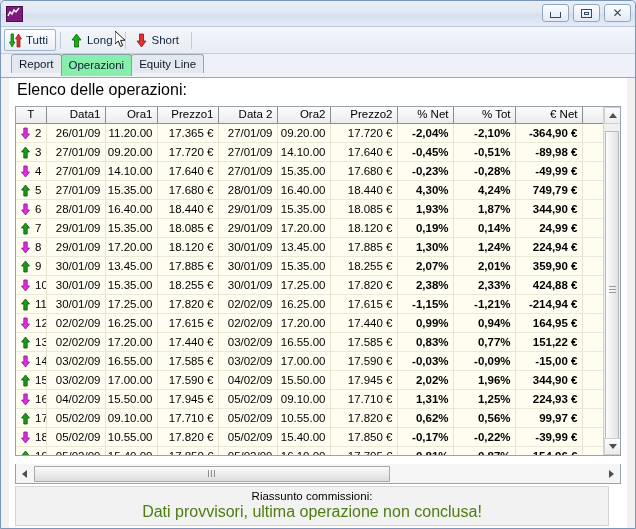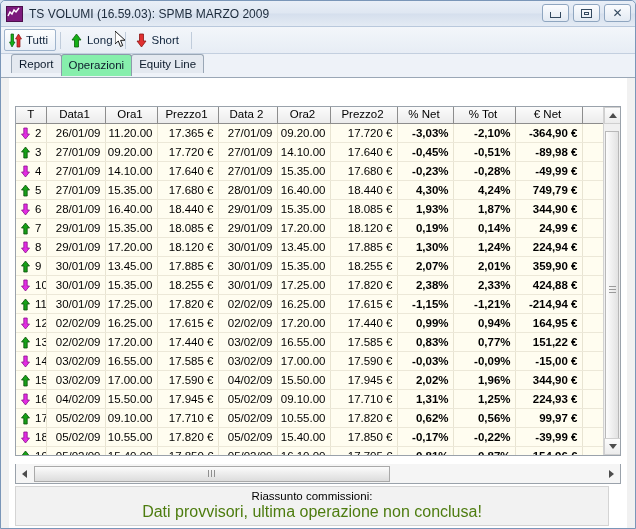--- a/index.html
+++ b/index.html
@@ -107,21 +107,21 @@
   table.grid{
     border-collapse:collapse;width:618px;table-layout:fixed;
     font-size:11.5px;
   }
   table.grid th{
     height:16px;
     background:linear-gradient(#fbfbfb,#ebebeb);
     border-right:1px solid #8d8d8d;
     border-bottom:1px solid #8d8d8d;
     font-weight:normal;color:#000;
-    text-align:center;padding:0 4px 1px 2px;
+    text-align:right;padding:0 4px 1px 2px;
     font-size:11.5px;
     box-sizing:border-box;
   }
   table.grid th.c-t{text-align:center;padding-right:2px;}
   table.grid td{
     height:19px;
     border-right:1px solid #e8e4d2;
     border-bottom:1px solid #ece8d8;
     text-align:right;padding:0 4px 0 2px;
     color:#000;background:#fffdf0;
@@ -187,21 +187,20 @@
 <body>
 
 <div class="window">
 
   <div class="titlebar">
     <div class="titleicon">
       <svg width="13" height="12" viewBox="0 0 13 12">
         <polyline points="1,9 3,5 5,7 7,3 9,5 12,1" fill="none" stroke="#ffffff" stroke-width="1.4"></polyline>
       </svg>
     </div>
-    <div class="titletext">TS VOLUMI (16.59.03): SPMB MARZO 2009</div>
     <div class="winbtns">
       <div class="winbtn">
           <div class="glyph-min"></div>
         </div>
       <div class="winbtn">
           <div class="glyph-max"></div>
         </div>
       <div class="winbtn">
           <span class="glyph-close">✕</span>
         </div>
@@ -240,20 +239,21 @@
   </div>
 
   <div class="tabstrip">
     <div class="tab">Report</div>
     <div class="tab active">Operazioni</div>
     <div class="tab">Equity Line</div>
   </div>
 
   <div class="content">
     <div class="panel">
+      <div class="heading">Elenco delle operazioni:</div>
 
       <div class="gridwrap">
         <table class="grid">
           <thead>
             <tr>
               <th class="c-t" style="width:30px">T</th>
               <th style="width:59px">Data1</th>
               <th style="width:52px">Ora1</th>
               <th style="width:61px">Prezzo1</th>
               <th style="width:59px">Data 2</th>
@@ -269,21 +269,21 @@
               <tr>
                 <td class="tcell"><span class="ar"><svg width="11" height="13" viewBox="0 0 11 13">
                       <polygon points="5.5,12 1.5,7 3.8,7 3.8,1 7.2,1 7.2,7 9.5,7" fill="#e22ce2" stroke="#8b0f8b" stroke-width="0.8"></polygon>
                     </svg></span><span class="num">2</span></td>
                 <td>26/01/09</td>
                 <td>11.20.00</td>
                 <td>17.365 €</td>
                 <td>27/01/09</td>
                 <td>09.20.00</td>
                 <td>17.720 €</td>
-                <td class="neg">-3,03%</td>
+                <td class="neg">-2,04%</td>
                 <td class="neg">-2,10%</td>
                 <td class="neg">-364,90 €</td>
                 <td></td>
               </tr>
               <tr>
                 <td class="tcell"><span class="ar"><svg width="11" height="13" viewBox="0 0 11 13">
                       <polygon points="5.5,1 9.5,6 7.2,6 7.2,12 3.8,12 3.8,6 1.5,6" fill="#17a017" stroke="#0a4f0a" stroke-width="0.8"></polygon>
                     </svg></span><span class="num">3</span></td>
                 <td>27/01/09</td>
                 <td>09.20.00</td>

